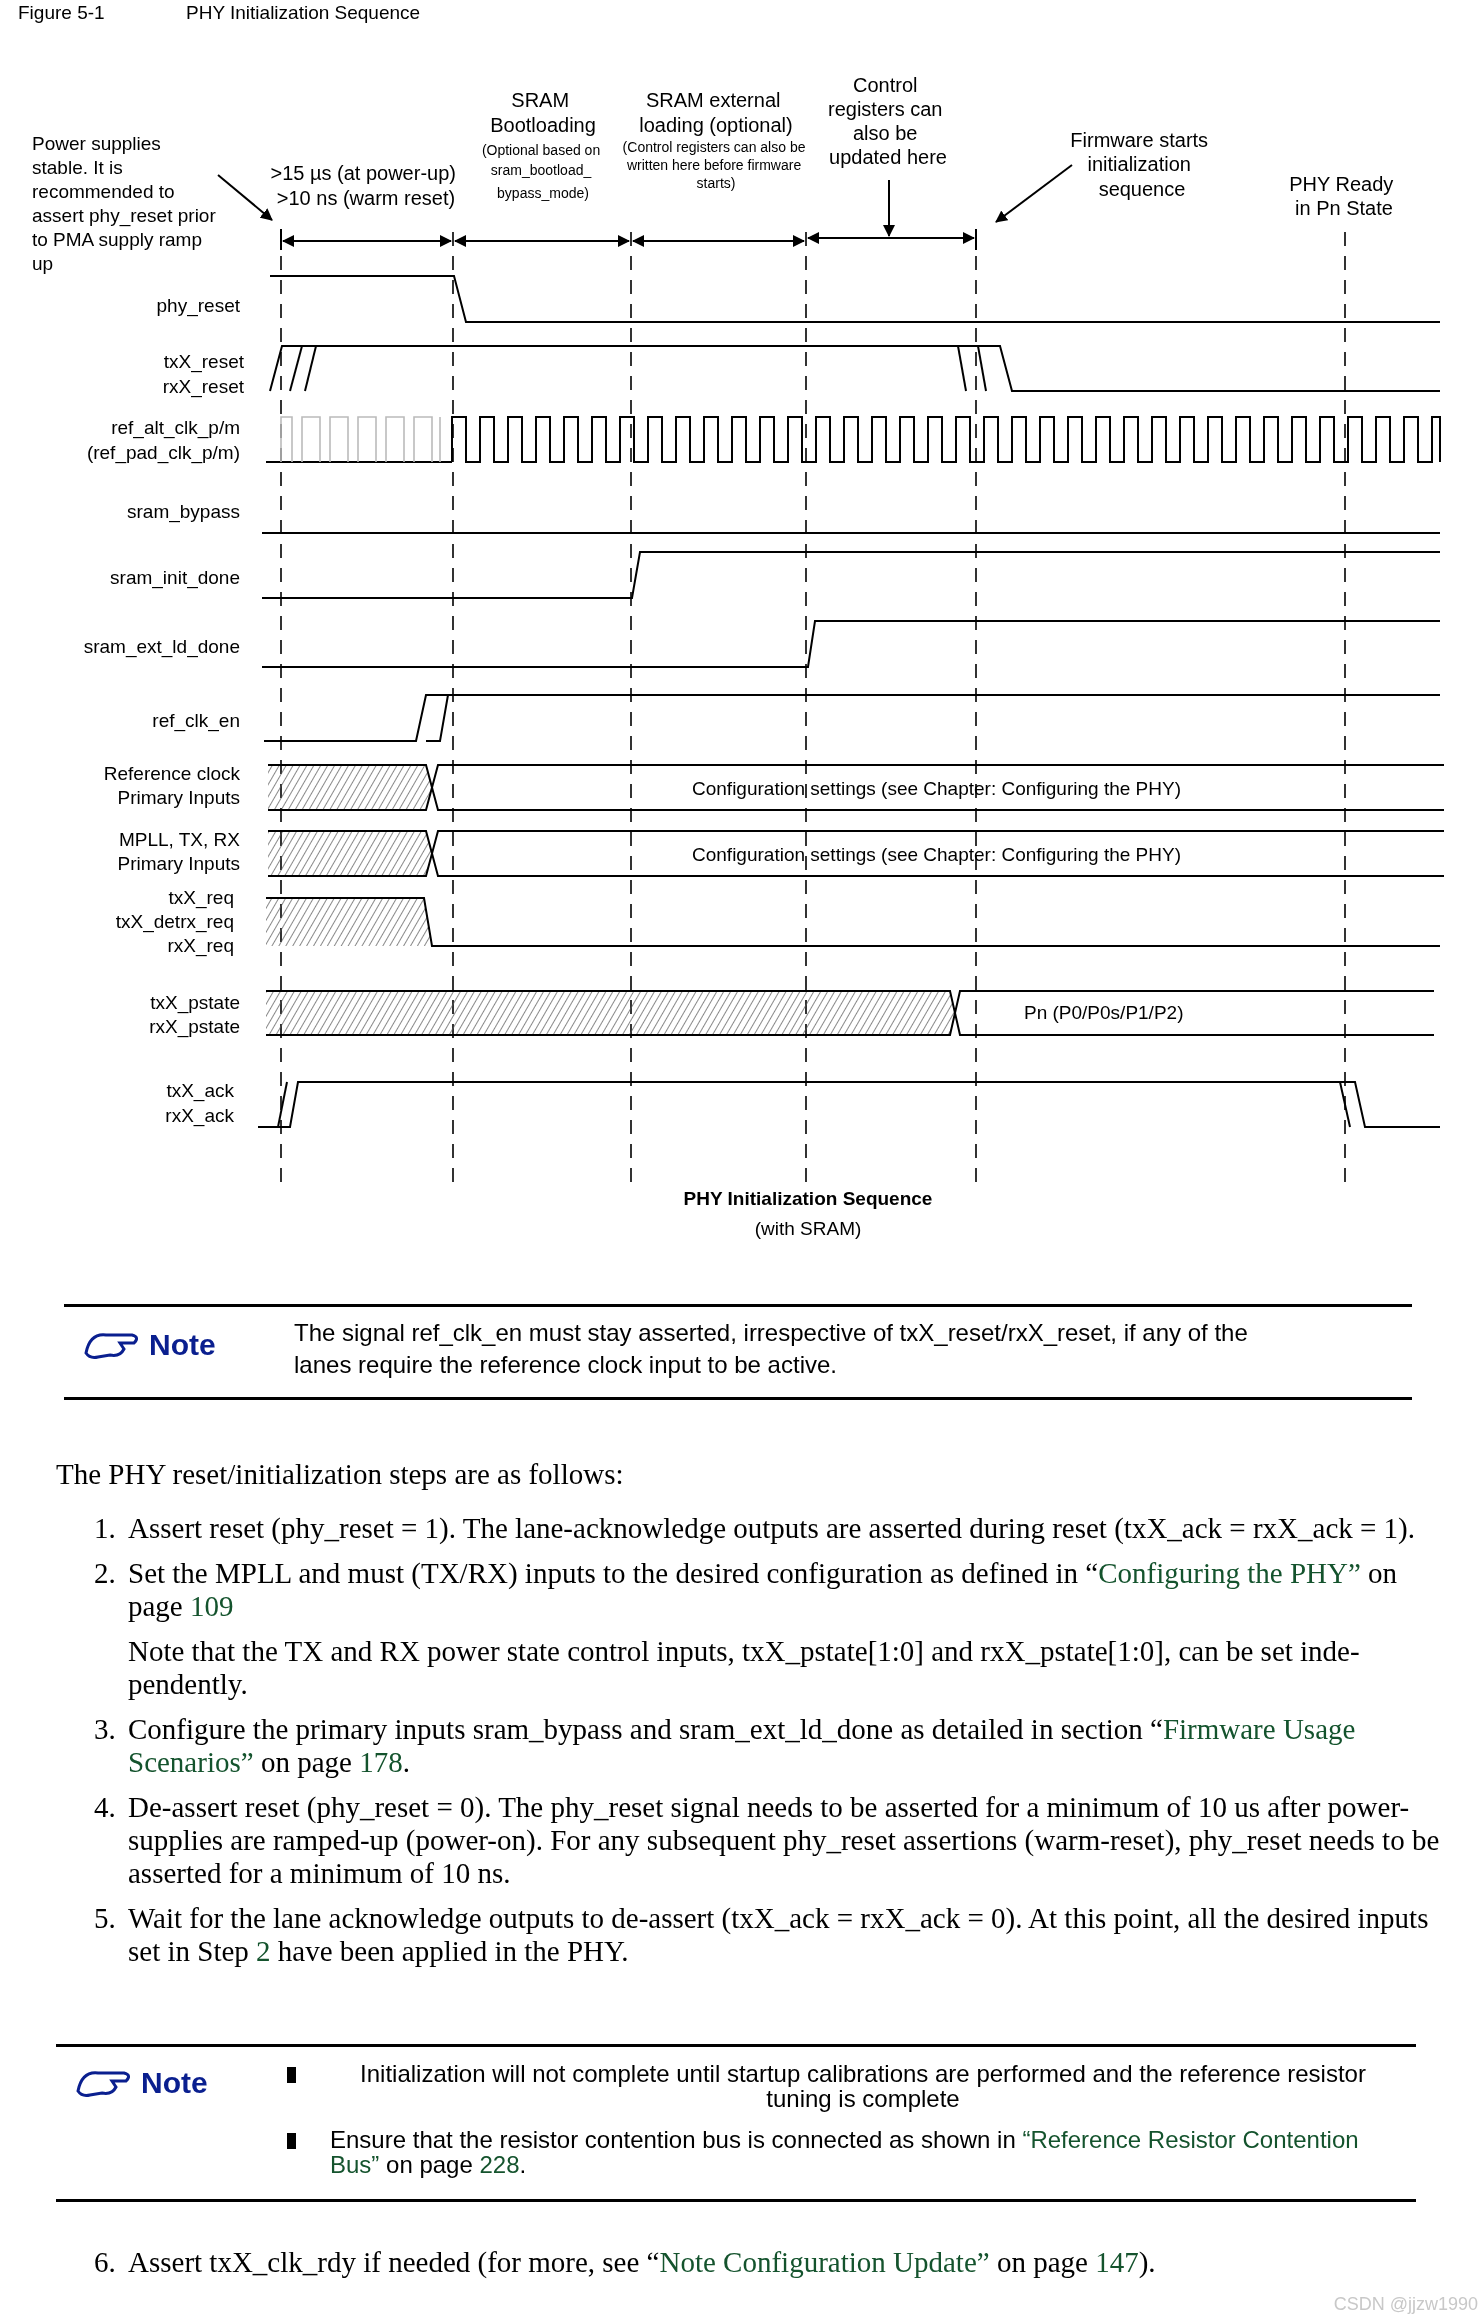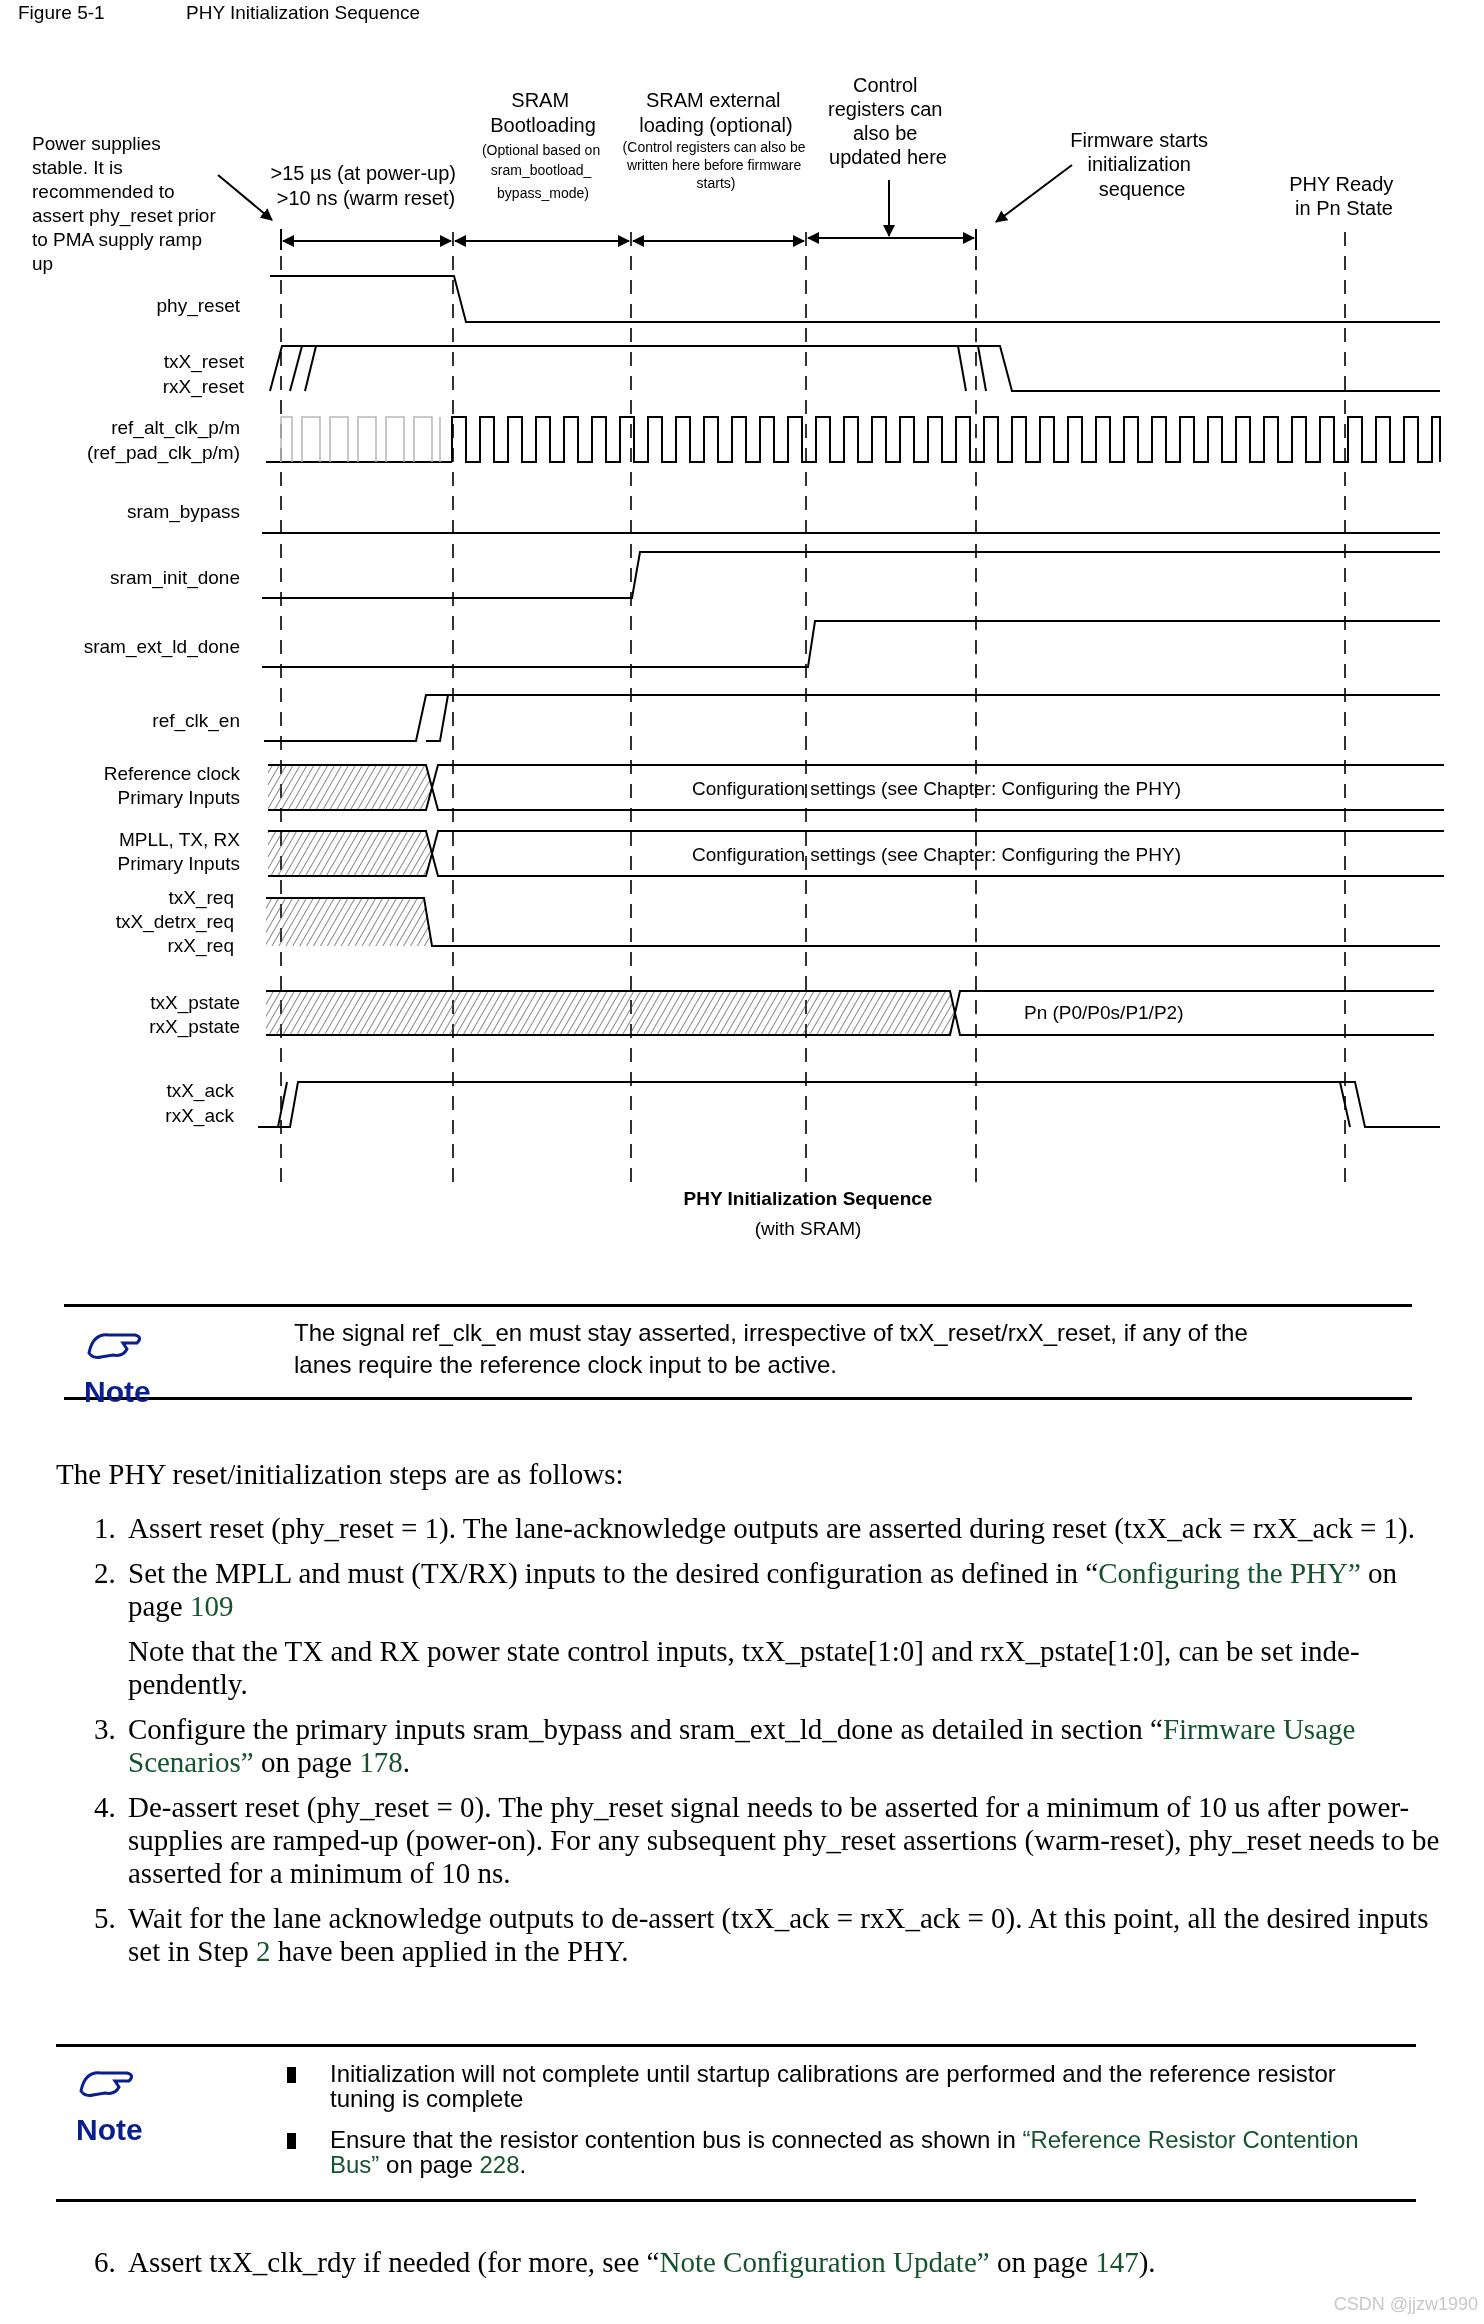--- a/index.html
+++ b/index.html
@@ -2,21 +2,21 @@
 <html><head>
   <meta charset="utf-8">
   <style>
     html, body { margin: 0; padding: 0; background: #ffffff; }
     body { width: 1484px; height: 2324px; position: relative; overflow: hidden; color: #000; }
     .fig-title { position: absolute; left: 18px; top: 2px; font-family: "Liberation Sans", sans-serif; font-weight: normal; font-size: 19px; }
     .fig-title .num { display: inline-block; width: 168px; }
     svg#timing { position: absolute; left: 0; top: 0; }
     .sans { font-family: "Liberation Sans", sans-serif; }
     .note-box { position: absolute; left: 64px; width: 1348px; border-top: 3px solid #000; border-bottom: 3px solid #000; font-family: "Liberation Sans", sans-serif; }
-    .note-icon { position: absolute; left: 20px; display: flex; align-items: center; gap: 12px; color: #0a1f8f; font-weight: bold; font-size: 30px; flex-direction: column; }
+    .note-icon { position: absolute; left: 20px; display: flex; align-items: center; gap: 5px; color: #0a1f8f; font-weight: bold; font-size: 30px; }
     .note-text { position: absolute; font-size: 24px; line-height: 32px; }
     .doc { position: absolute; font-family: "Liberation Serif", serif; font-size: 29px; line-height: 33px; }
     .link { color: #14532d; }
     ol.steps { margin: 0; padding: 0; list-style: none; }
     ol.steps li { position: relative; padding-left: 72px; }
     ol.steps li .n { position: absolute; left: 38px; }
     .bullet-sq { display: inline-block; width: 9px; height: 16px; background: #000; position: absolute; left: 222px; }
     .watermark { position: absolute; right: 6px; top: 2294px; font-family: "Liberation Sans", sans-serif; font-size: 18px; color: #c8c8c8; }
   </style>
 </head>
@@ -224,21 +224,21 @@
   </li>
 </ol>
 
 <div class="note-box" style="left:56px; width:1360px; top:2044px; height:152px;">
   <div class="note-icon" style="top:18px;">
     <svg width="60" height="36" viewBox="0 0 60 36">
       <path d="M2,26 Q6,6 22,8 L48,8 Q56,10 50,16 L36,16 L40,22 Q36,30 26,28 L14,30 Q6,32 2,26 Z" fill="none" stroke="#0a1f8f" stroke-width="3"></path>
     </svg>
     <span>Note</span>
   </div>
-  <div class="note-text" style="left:0; top:14px; width:1340px; line-height:25px;">
+  <div class="note-text" style="left:0; top:14px; width:1340px; line-height:25px;text-align:center;">
     <span class="bullet-sq" style="top:6px; left:231px;"></span>
     <div style="margin-left:274px;">Initialization will not complete until startup calibrations are performed and the reference resistor tuning is complete</div>
   </div>
   <div class="note-text" style="left:0; top:80px; width:1340px; line-height:25px;">
     <span class="bullet-sq" style="top:6px; left:231px;"></span>
     <div style="margin-left:274px;"><span>Ensure that the resistor contention bus is connected as shown in </span><span class="link">“Reference Resistor Contention Bus”</span><span> on page </span><span class="link">228</span><span>.</span></div>
   </div>
 </div>
 
 <ol class="steps doc" style="left:56px; top:2246px; width:1400px;">

